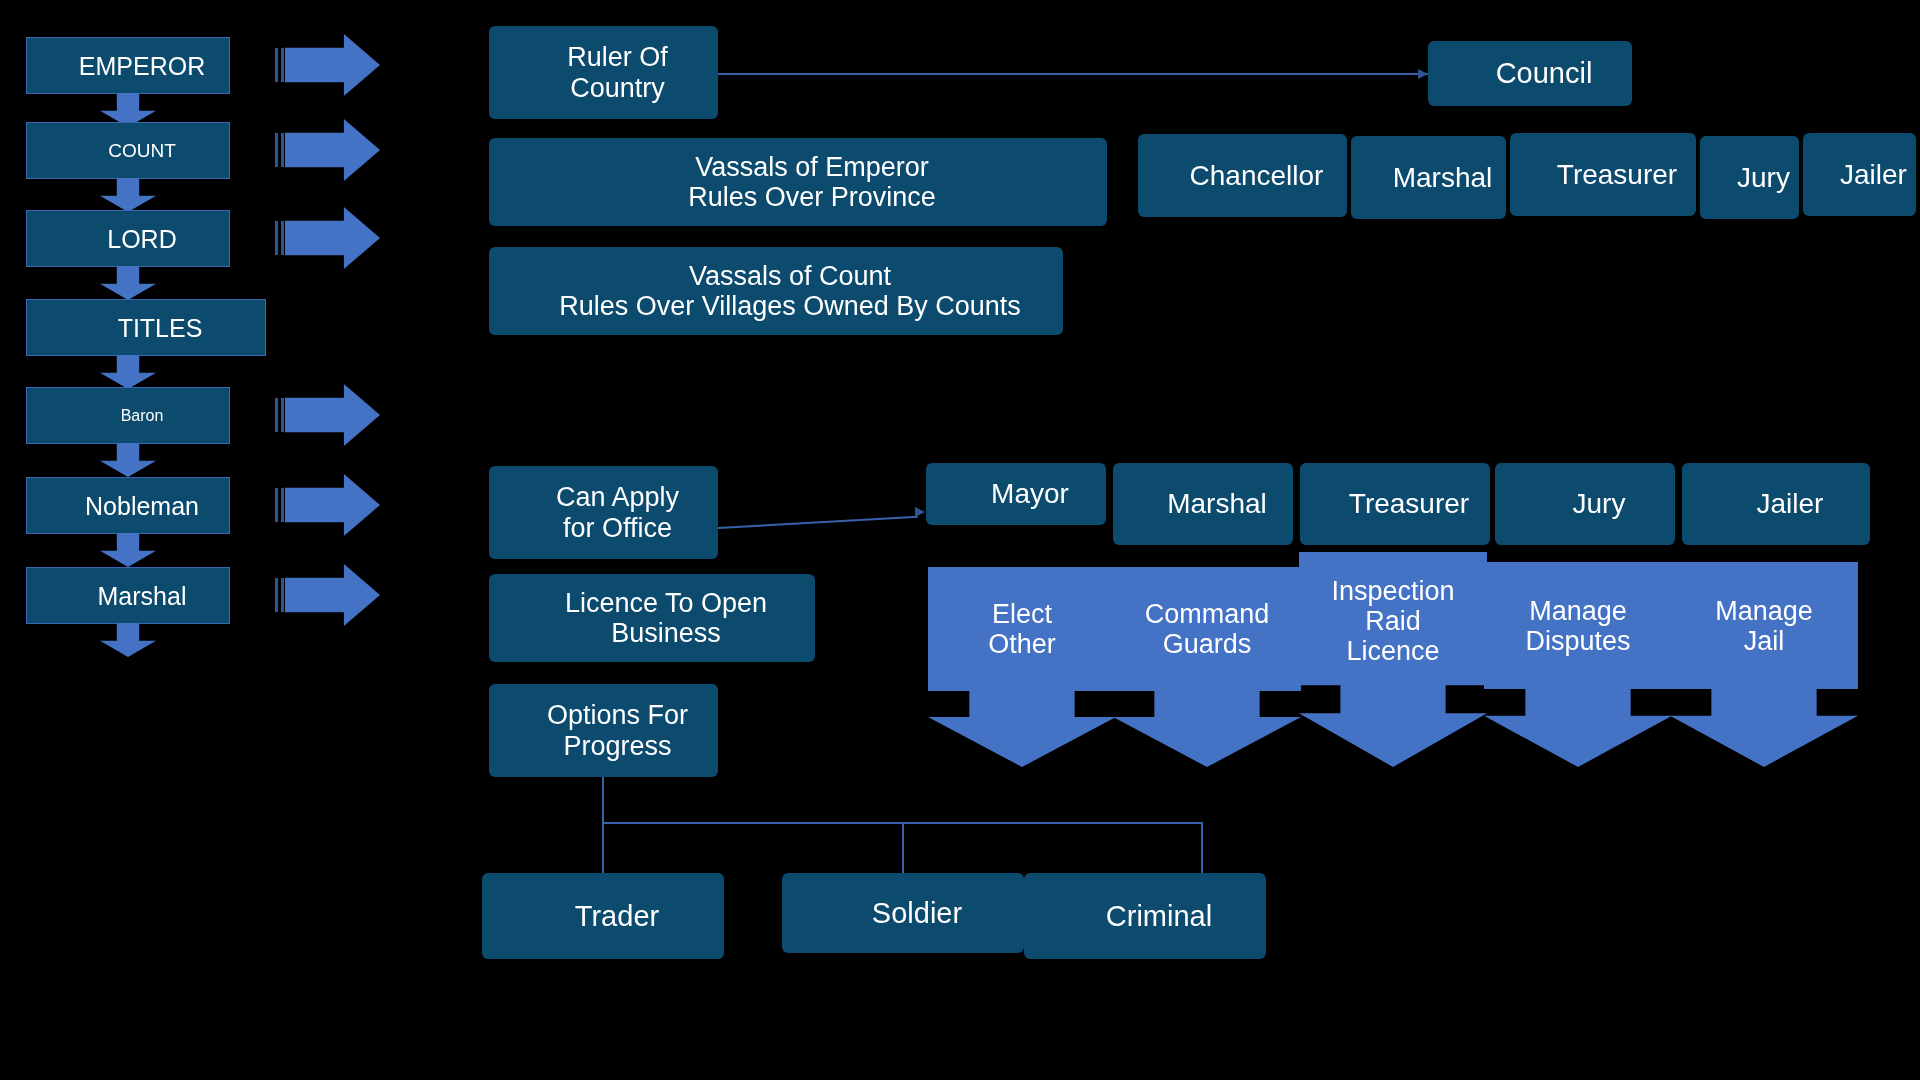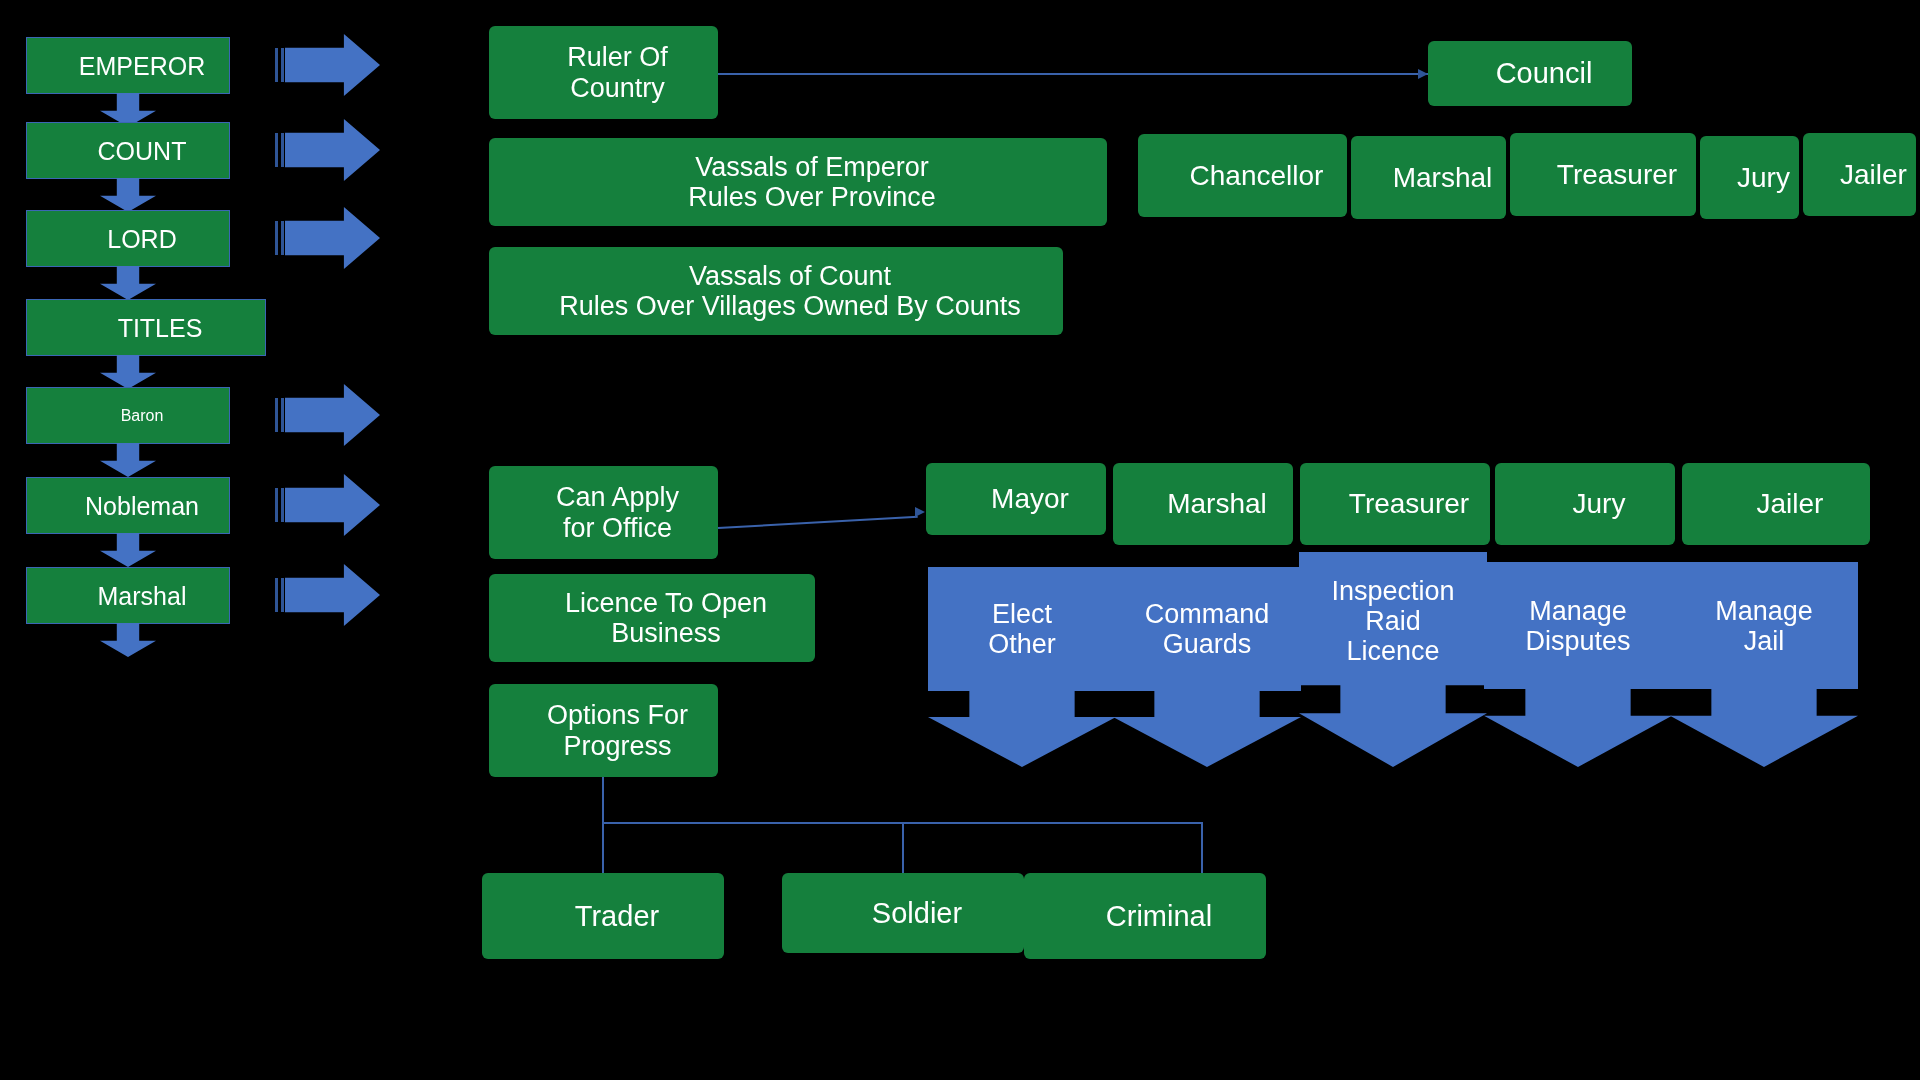--- a/index.html
+++ b/index.html
@@ -6,21 +6,21 @@
   body{
     width:1920px;height:1080px;overflow:hidden;position:relative;
     font-family:"Liberation Sans","DejaVu Sans",sans-serif;
     color:#fff;
   }
   #stage{position:absolute;left:0;top:0;width:1920px;height:1080px;}
 
   
   .node{
     position:absolute;
-    background:#15803d;
+    background:#0c4a6e;
     color:#ffffff;
     display:flex;align-items:center;justify-content:center;
     text-align:center;
     line-height:1.12;
     box-sizing:border-box;
     white-space:pre-line;
     padding-left:28px;
   }
   .rounded{border-radius:6px;}
 
@@ -79,21 +79,21 @@
 </head>
 <body>
 
 <div id="stage">
 
   <div class="node ladder" style="left:26px;top:37px;width:204px;height:57px;font-size:25px;">EMPEROR</div>
   <div class="dnarrow" style="left:100px;top:93px;width:56px;height:34px;">
       <i></i>
     </div>
 
-  <div class="node ladder" style="left:26px;top:122px;width:204px;height:57px;font-size:25px;">COUNT</div>
+  <div class="node ladder" style="left:26px;top:122px;width:204px;height:57px;font-size:19px;">COUNT</div>
   <div class="dnarrow" style="left:100px;top:178px;width:56px;height:34px;">
       <i></i>
     </div>
 
   <div class="node ladder" style="left:26px;top:210px;width:204px;height:57px;font-size:25px;">LORD</div>
   <div class="dnarrow" style="left:100px;top:266px;width:56px;height:34px;">
       <i></i>
     </div>
 
   <div class="node ladder" style="left:26px;top:299px;width:240px;height:57px;font-size:25px;">TITLES</div>
@@ -178,21 +178,21 @@
 
   <div class="node rounded" style="left:1138px;top:134px;width:209px;height:83px;font-size:28px;">Chancellor</div>
   <div class="node rounded" style="left:1351px;top:136px;width:155px;height:83px;font-size:28px;">Marshal</div>
   <div class="node rounded" style="left:1510px;top:133px;width:186px;height:83px;font-size:28px;">Treasurer</div>
   <div class="node rounded" style="left:1700px;top:136px;width:99px;height:83px;font-size:28px;">Jury</div>
   <div class="node rounded" style="left:1803px;top:133px;width:113px;height:83px;font-size:28px;">Jailer</div>
 
   <div class="ln h thin" style="left:718px;top:527px;width:200px;transform:rotate(-3.2deg);transform-origin:left center;"></div>
   <div class="arrowhead" style="left:915px;top:507px;"></div>
 
-  <div class="node rounded" style="left:926px;top:463px;width:180px;height:72px;font-size:28px;">Mayor</div>
+  <div class="node rounded" style="left:926px;top:463px;width:180px;height:62px;font-size:28px;">Mayor</div>
   <div class="node rounded" style="left:1113px;top:463px;width:180px;height:82px;font-size:28px;">Marshal</div>
   <div class="node rounded" style="left:1300px;top:463px;width:190px;height:82px;font-size:28px;">Treasurer</div>
   <div class="node rounded" style="left:1495px;top:463px;width:180px;height:82px;font-size:28px;">Jury</div>
   <div class="node rounded" style="left:1682px;top:463px;width:188px;height:82px;font-size:28px;">Jailer</div>
 
   <div class="boxarrow" style="left:928px;top:567px;width:188px;height:200px;">
     <i></i>
     <span style="height:125px;font-size:27px;">Elect
 Other</span>
   </div>

